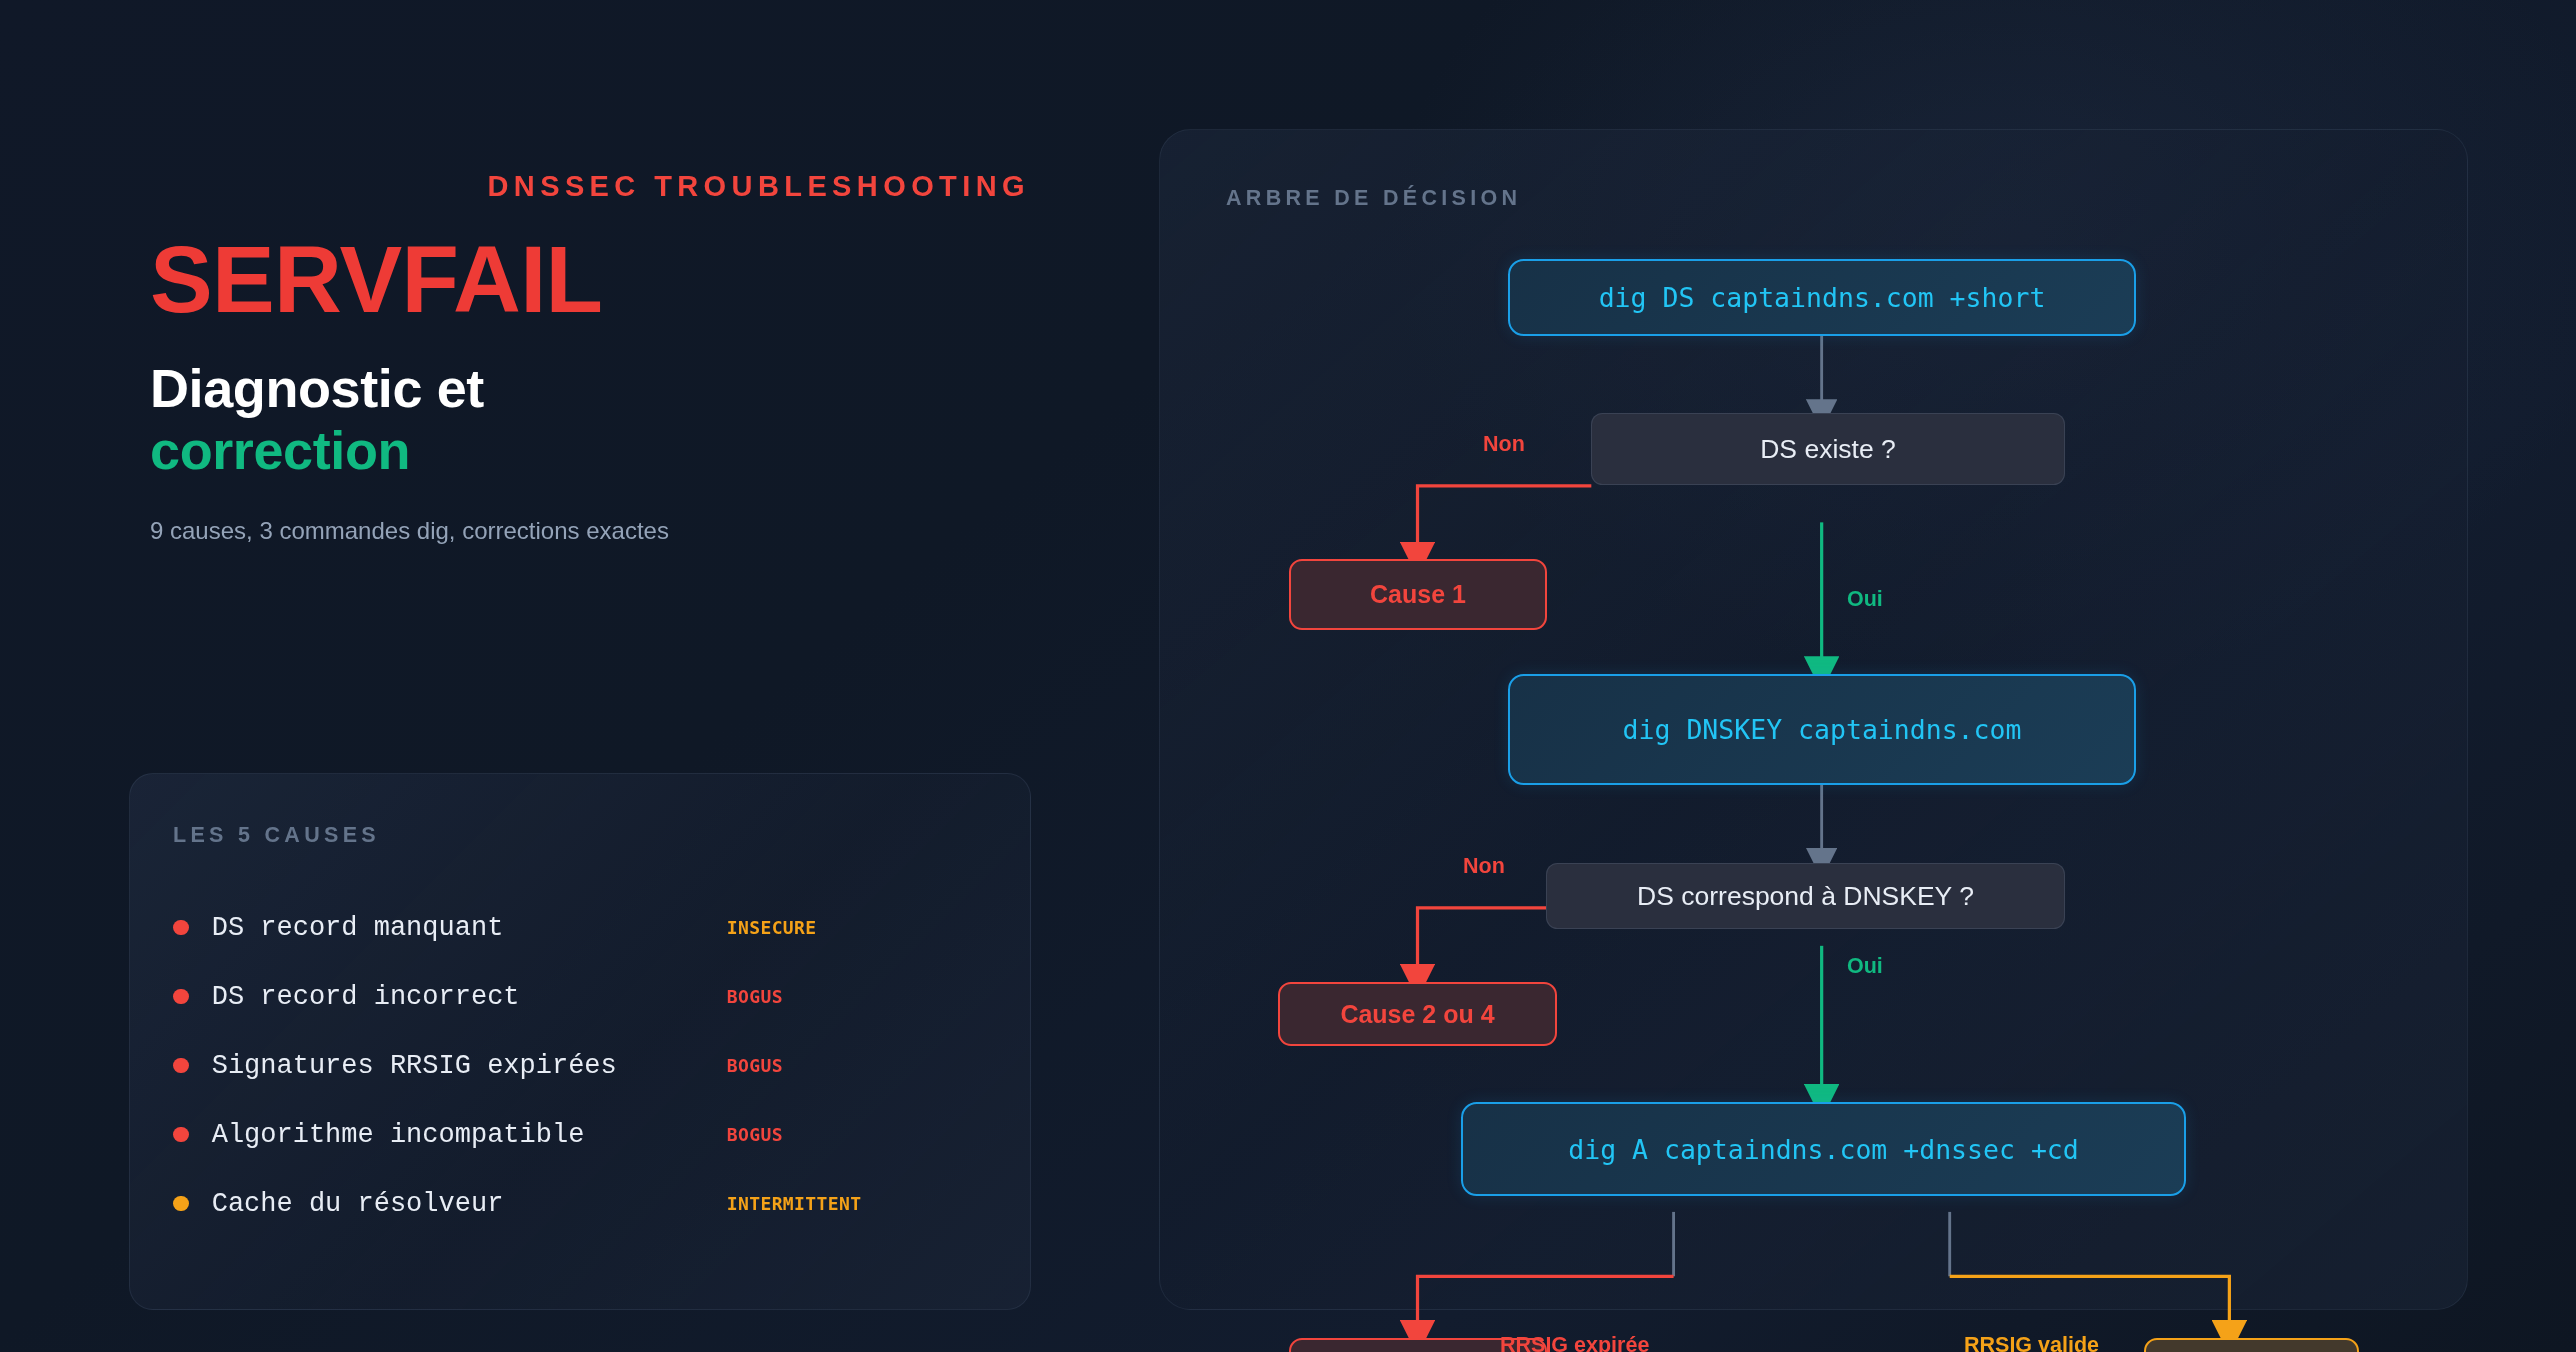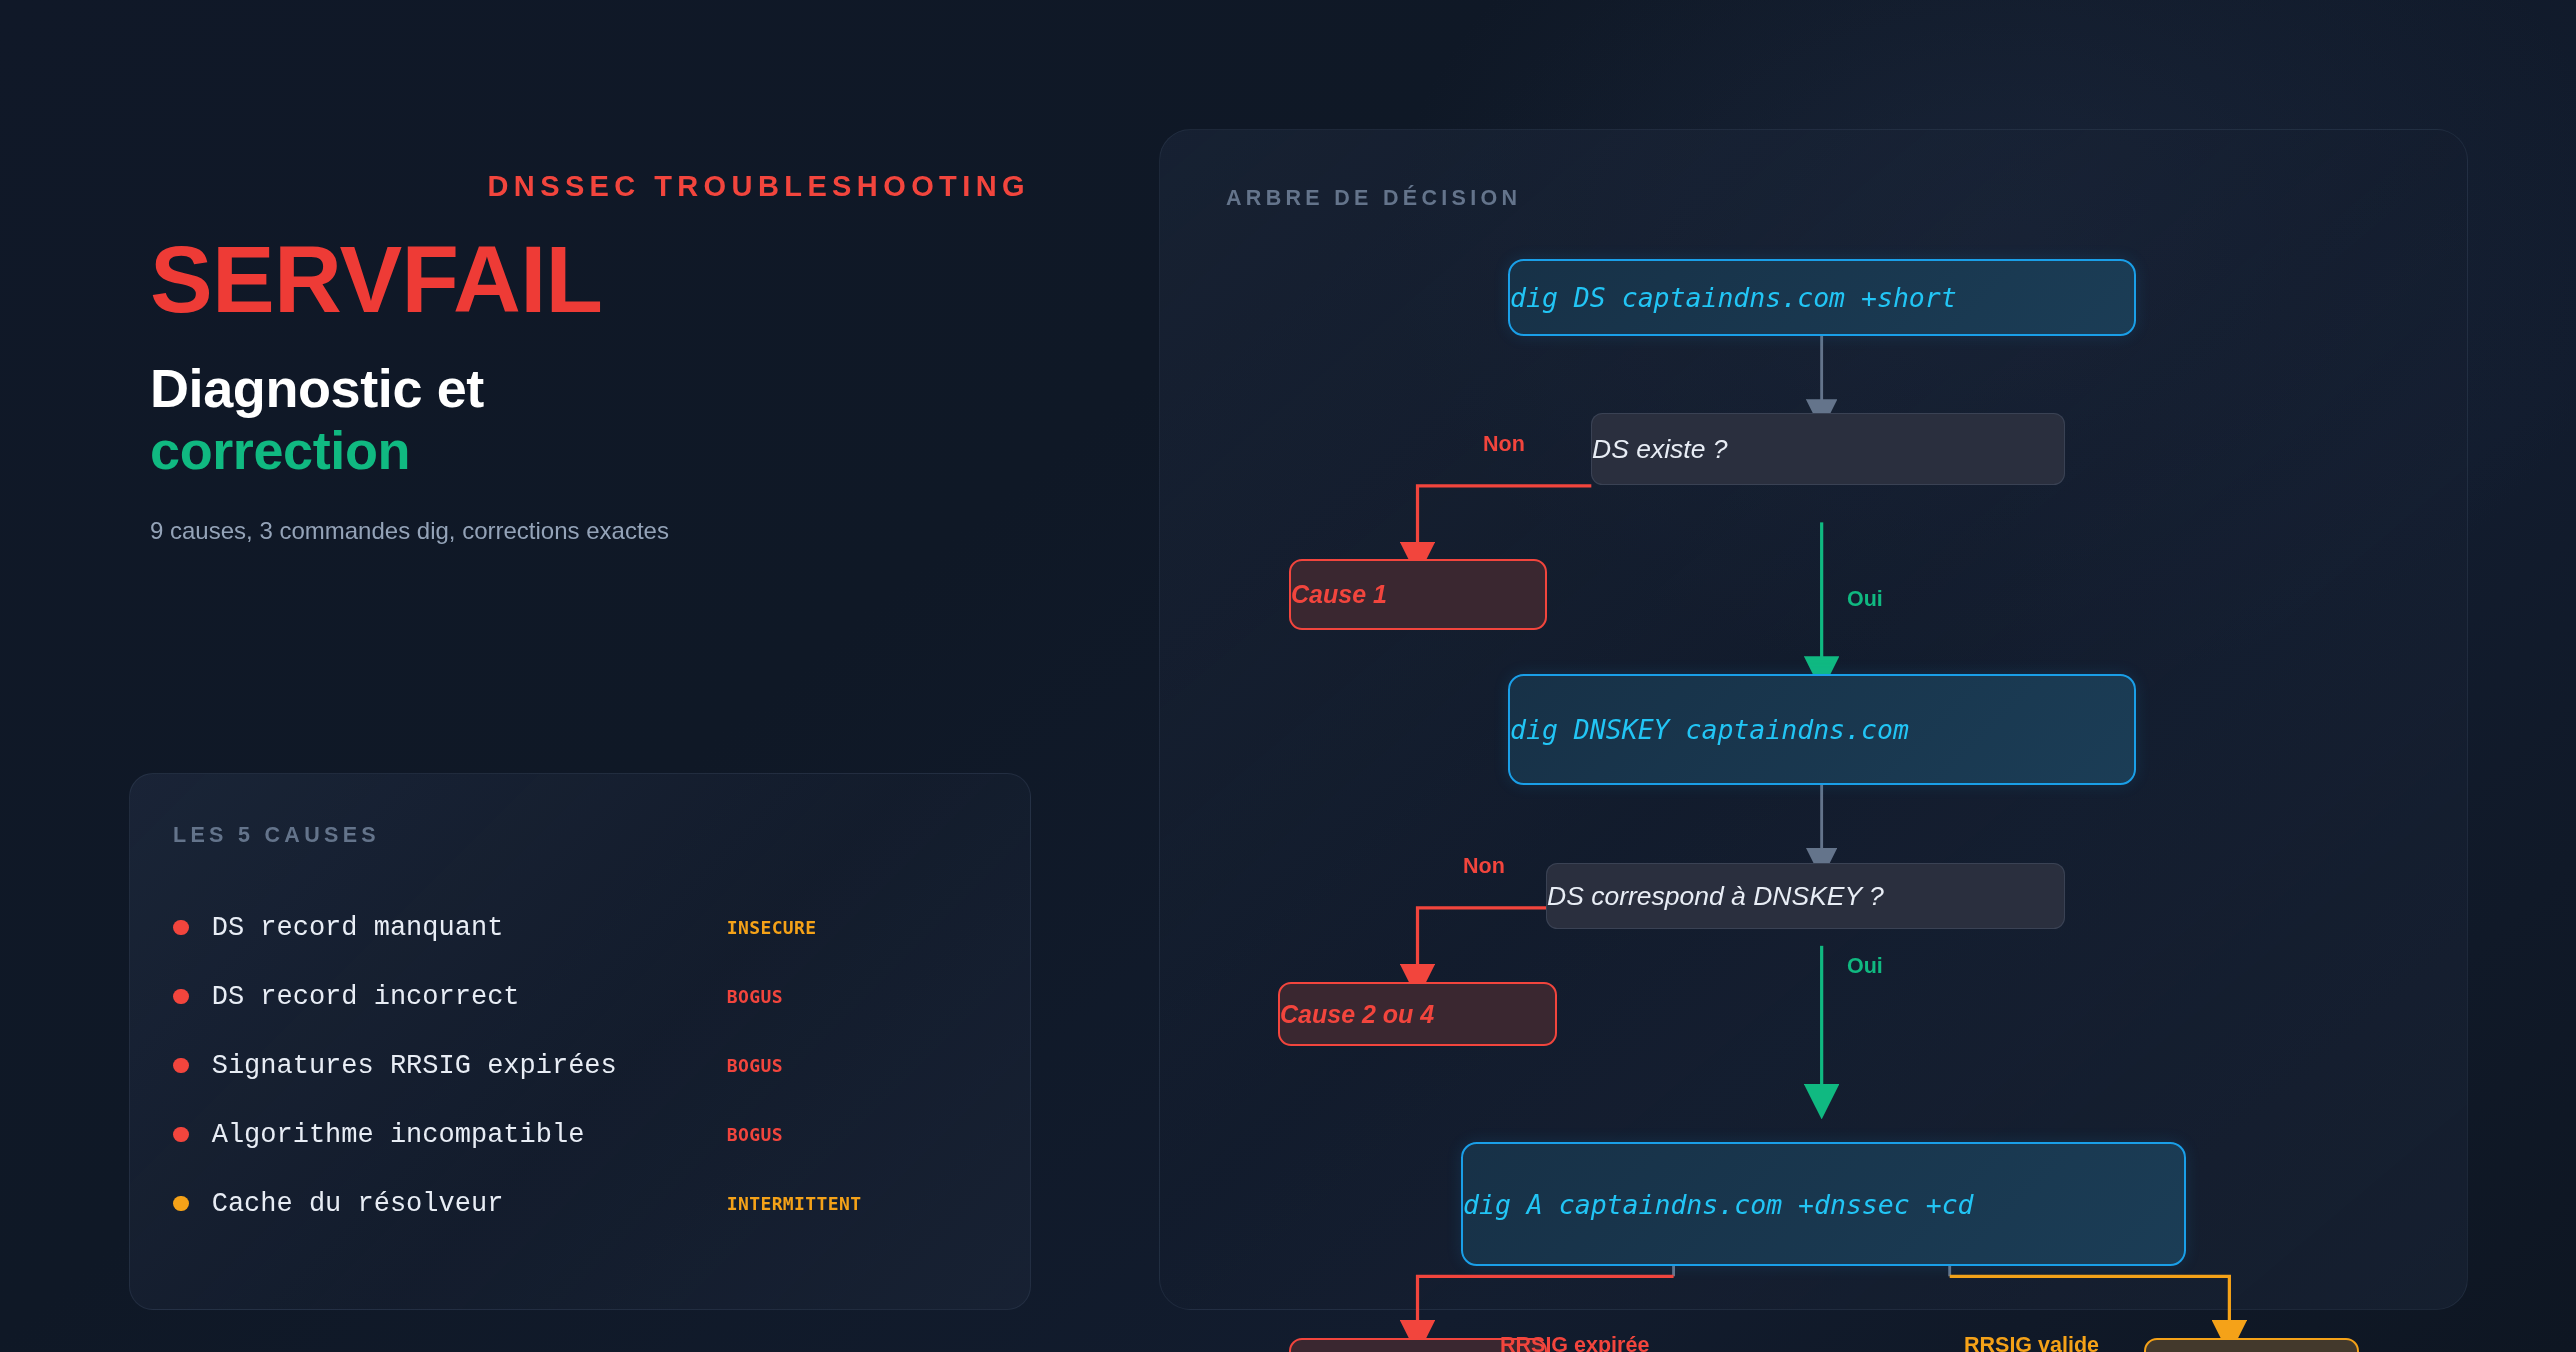--- a/index.html
+++ b/index.html
@@ -71,21 +71,21 @@
     border:0.7px solid rgba(99,118,150,.15);
     box-sizing:border-box;
   }
   .tree-title{
     position:absolute;left:66px;top:56px;
     font-size:21.5px;letter-spacing:4.3px;font-weight:700;color:#64748b;
   }
 
   .flow{position:absolute;left:0;top:0;width:1309px;height:1181px;}
 
-  .node{position:absolute;box-sizing:border-box;display:flex;align-items:center;justify-content:flex-start;font-style:italic;}
+  .node{position:absolute;box-sizing:border-box;display:flex;align-items:center;justify-content:center;}
 
   .cmd{
     border-radius:15.7px;
     border:2.1px solid #1a9fe8;
     background:linear-gradient(135deg,#173147 0%,#1b3d56 100%);
     color:#22c5f5;
     font-family:"DejaVu Sans Mono","Liberation Mono",monospace;
     font-size:26.5px;font-weight:400;letter-spacing:0px;
     box-shadow:0 0 15.7px rgba(26,159,232,.14);
   }
@@ -226,21 +226,21 @@
       </div>
 
       <div class="node decision" style="left:386px;top:733px;width:519px;height:66px;">
         <span>DS correspond à DNSKEY ?</span>
       </div>
 
       <div class="node outcome-red" style="left:118px;top:852px;width:279px;height:64px;">
         <span>Cause 2 ou 4</span>
       </div>
 
-      <div class="node cmd" style="left:301px;top:972px;width:725px;height:124px;margin-top:40px;">
+      <div class="node cmd" style="left:301px;top:972px;width:725px;height:94px;">
         <span>dig A captaindns.com +dnssec +cd</span>
       </div>
 
       <div class="node outcome-red" style="left:129px;top:1208px;width:258px;height:64px;">
         
       </div>
 
       <div class="node outcome-gold" style="left:984px;top:1208px;width:215px;height:64px;">
         
       </div>

